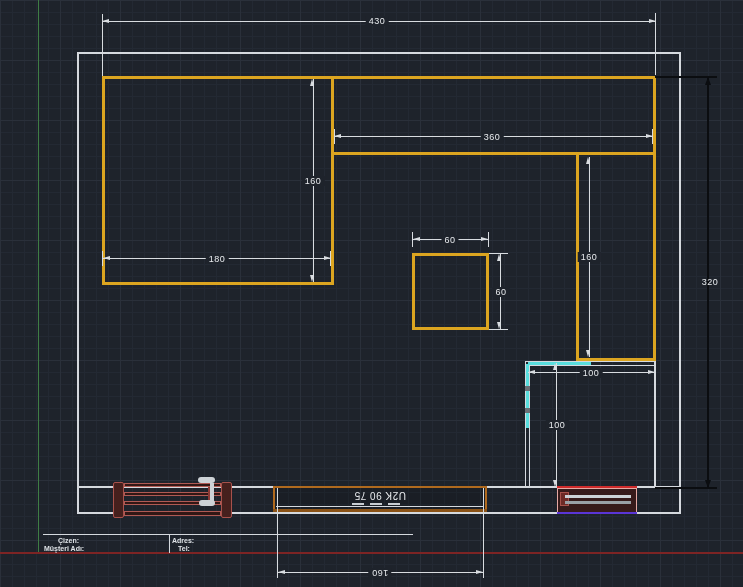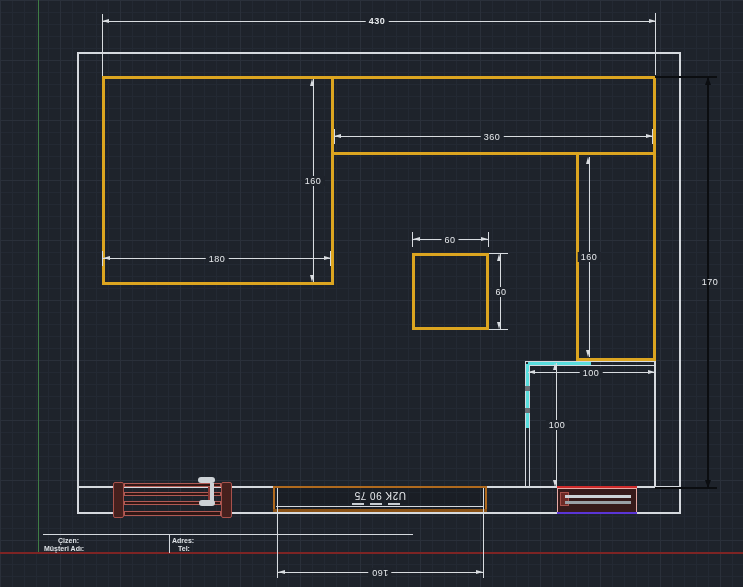--- a/index.html
+++ b/index.html
@@ -73,21 +73,21 @@
     <div class="ln" style="left:525px;top:386px;width:5px;height:5px;background:#6a6f75;"></div>
     <div class="ln" style="left:525px;top:408px;width:5px;height:5px;background:#6a6f75;"></div>
   </div>
 
   <div>
     <div class="ln dline" style="left:102px;top:21px;width:554px;height:1px;"></div>
     <div class="ln dline" style="left:102px;top:14px;width:1px;height:62px;"></div>
     <div class="ln dline" style="left:655px;top:13px;width:1px;height:62px;"></div>
     <div class="arr arr-l" style="left:102px;top:19px;"></div>
     <div class="arr arr-r" style="left:649px;top:19px;"></div>
-    <span class="dimlabel" style="left:377px;top:21px;font-weight:bold;">430</span>
+    <span class="dimlabel" style="left:377px;top:21px;">430</span>
   </div>
 
   <div>
     <div class="ln dline" style="left:334px;top:136px;width:319px;height:1px;"></div>
     <div class="ln dline" style="left:334px;top:129px;width:1px;height:15px;"></div>
     <div class="ln dline" style="left:652px;top:129px;width:1px;height:15px;"></div>
     <div class="arr arr-l" style="left:334px;top:134px;"></div>
     <div class="arr arr-r" style="left:646px;top:134px;"></div>
     <span class="dimlabel" style="left:492px;top:137px;">360</span>
   </div>
@@ -132,21 +132,21 @@
     <div class="arr arr-d" style="left:586px;top:350px;"></div>
     <span class="dimlabel" style="left:589px;top:257px;">160</span>
   </div>
 
   <div>
     <div class="ln dark" style="left:655px;top:76px;width:62px;height:2px;"></div>
     <div class="ln dark" style="left:655px;top:487px;width:62px;height:2px;"></div>
     <div class="ln dark" style="left:707px;top:76px;width:2px;height:413px;"></div>
     <div class="arr arr-ku" style="left:705px;top:77px;"></div>
     <div class="arr arr-kd" style="left:705px;top:480px;"></div>
-    <span class="dimlabel" style="left:710px;top:282px;background:transparent;">170</span>
+    <span class="dimlabel" style="left:710px;top:282px;background:transparent;">320</span>
   </div>
 
   <div>
     <div class="ln dline" style="left:528px;top:372px;width:127px;height:1px;"></div>
     <div class="arr arr-l" style="left:528px;top:370px;"></div>
     <div class="arr arr-r" style="left:648px;top:370px;"></div>
     <span class="dimlabel" style="left:591px;top:373px;">100</span>
   </div>
 
   <div>

